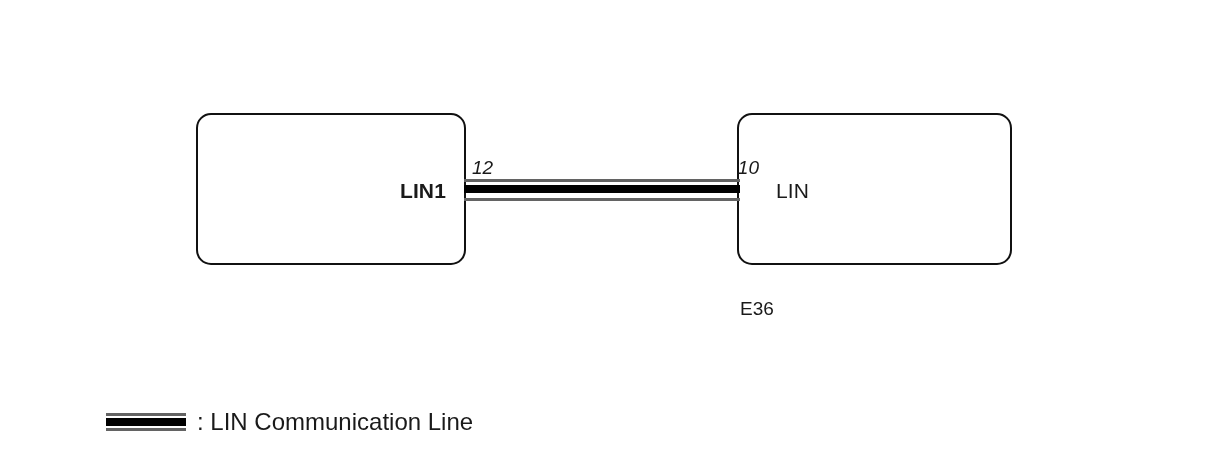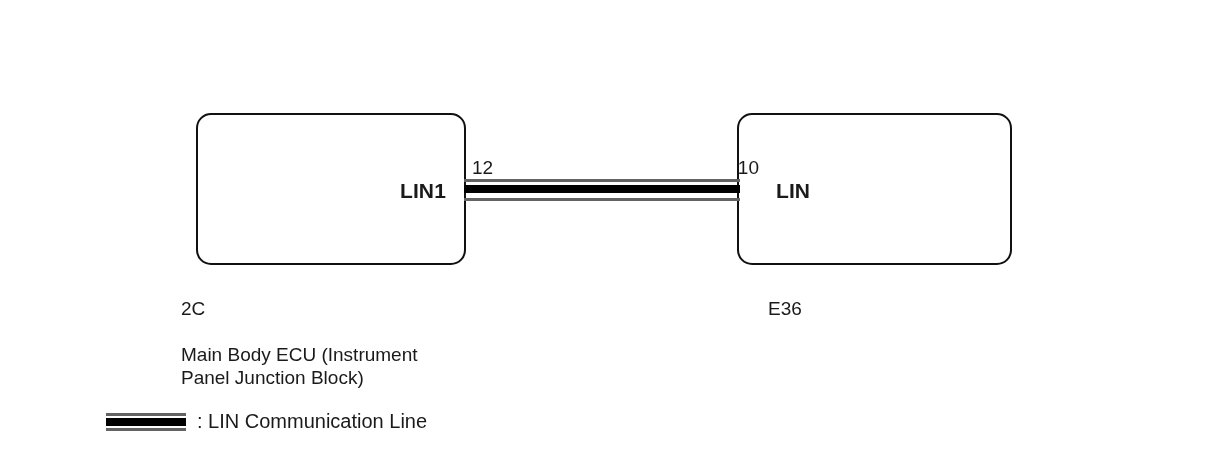--- a/index.html
+++ b/index.html
@@ -43,30 +43,30 @@
   #port-label-lin1 {
     left: 400px;
     top: 180px;
     text-align: right;
     font-weight: bold;
   }
   #port-label-lin {
     left: 776px;
     top: 180px;
     text-align: left;
-    font-weight: bold;
   }
 
   
   .pin-number {
     position: absolute;
     font-size: 19px;
     line-height: 19px;
     color: #1a1a1a;
     white-space: nowrap;
+    font-style: italic;
   }
   #pin-number-left  { left: 472px; top: 158px; text-align: left; }
   #pin-number-right { left: 689px; top: 158px; width: 70px; text-align: right; }
 
   
   #lin-wire {
     position: absolute;
     left: 464px;
     top: 179px;
     width: 276px;
@@ -93,21 +93,21 @@
 
   
   .connector-caption {
     position: absolute;
     font-size: 19px;
     line-height: 23px;
     color: #1a1a1a;
     white-space: pre-line;
   }
   #connector-caption-left  { left: 181px; top: 274px; width: 340px; }
-  #connector-caption-right { left: 768px; top: 274px; width: 340px; }
+  #connector-caption-right { left: 740px; top: 274px; width: 340px; }
   .connector-code { display: block; }
   .connector-name { display: block; }
 
   
   #legend {
     position: absolute;
     left: 106px;
     top: 412px;
     display: flex;
     align-items: center;
@@ -130,21 +130,21 @@
   #legend-swatch .wire-edge-bottom { top: 15px; }
   #legend-swatch .wire-core {
     position: absolute;
     left: 0;
     top: 5px;
     width: 100%;
     height: 8px;
     background: #000000;
   }
   #legend-text {
-    font-size: 20px;
+    font-size: 24px;
     line-height: 19px;
     color: #1a1a1a;
     margin-left: 11px;
     white-space: nowrap;
   }
 </style>
 </head>
 <body>
 
 <div id="diagram-root">
@@ -160,25 +160,20 @@
   <div class="pin-number" id="pin-number-left">12</div>
 
   <div class="pin-number" id="pin-number-right">10</div>
 
   <div id="lin-wire">
     <div class="wire-edge-top"></div>
     <div class="wire-core"></div>
     <div class="wire-edge-bottom"></div>
   </div>
 
-  <div class="connector-caption" id="connector-caption-left">
-    <span class="connector-code">2C</span>
-    <span class="connector-name">Main Body ECU (Instrument
-Panel Junction Block)</span>
-  </div>
 
   <div class="connector-caption" id="connector-caption-right">
     <span class="connector-code">E36</span>
   </div>
 
   <div id="legend">
     <div id="legend-swatch">
       <div class="wire-edge-top"></div>
       <div class="wire-core"></div>
       <div class="wire-edge-bottom"></div>

